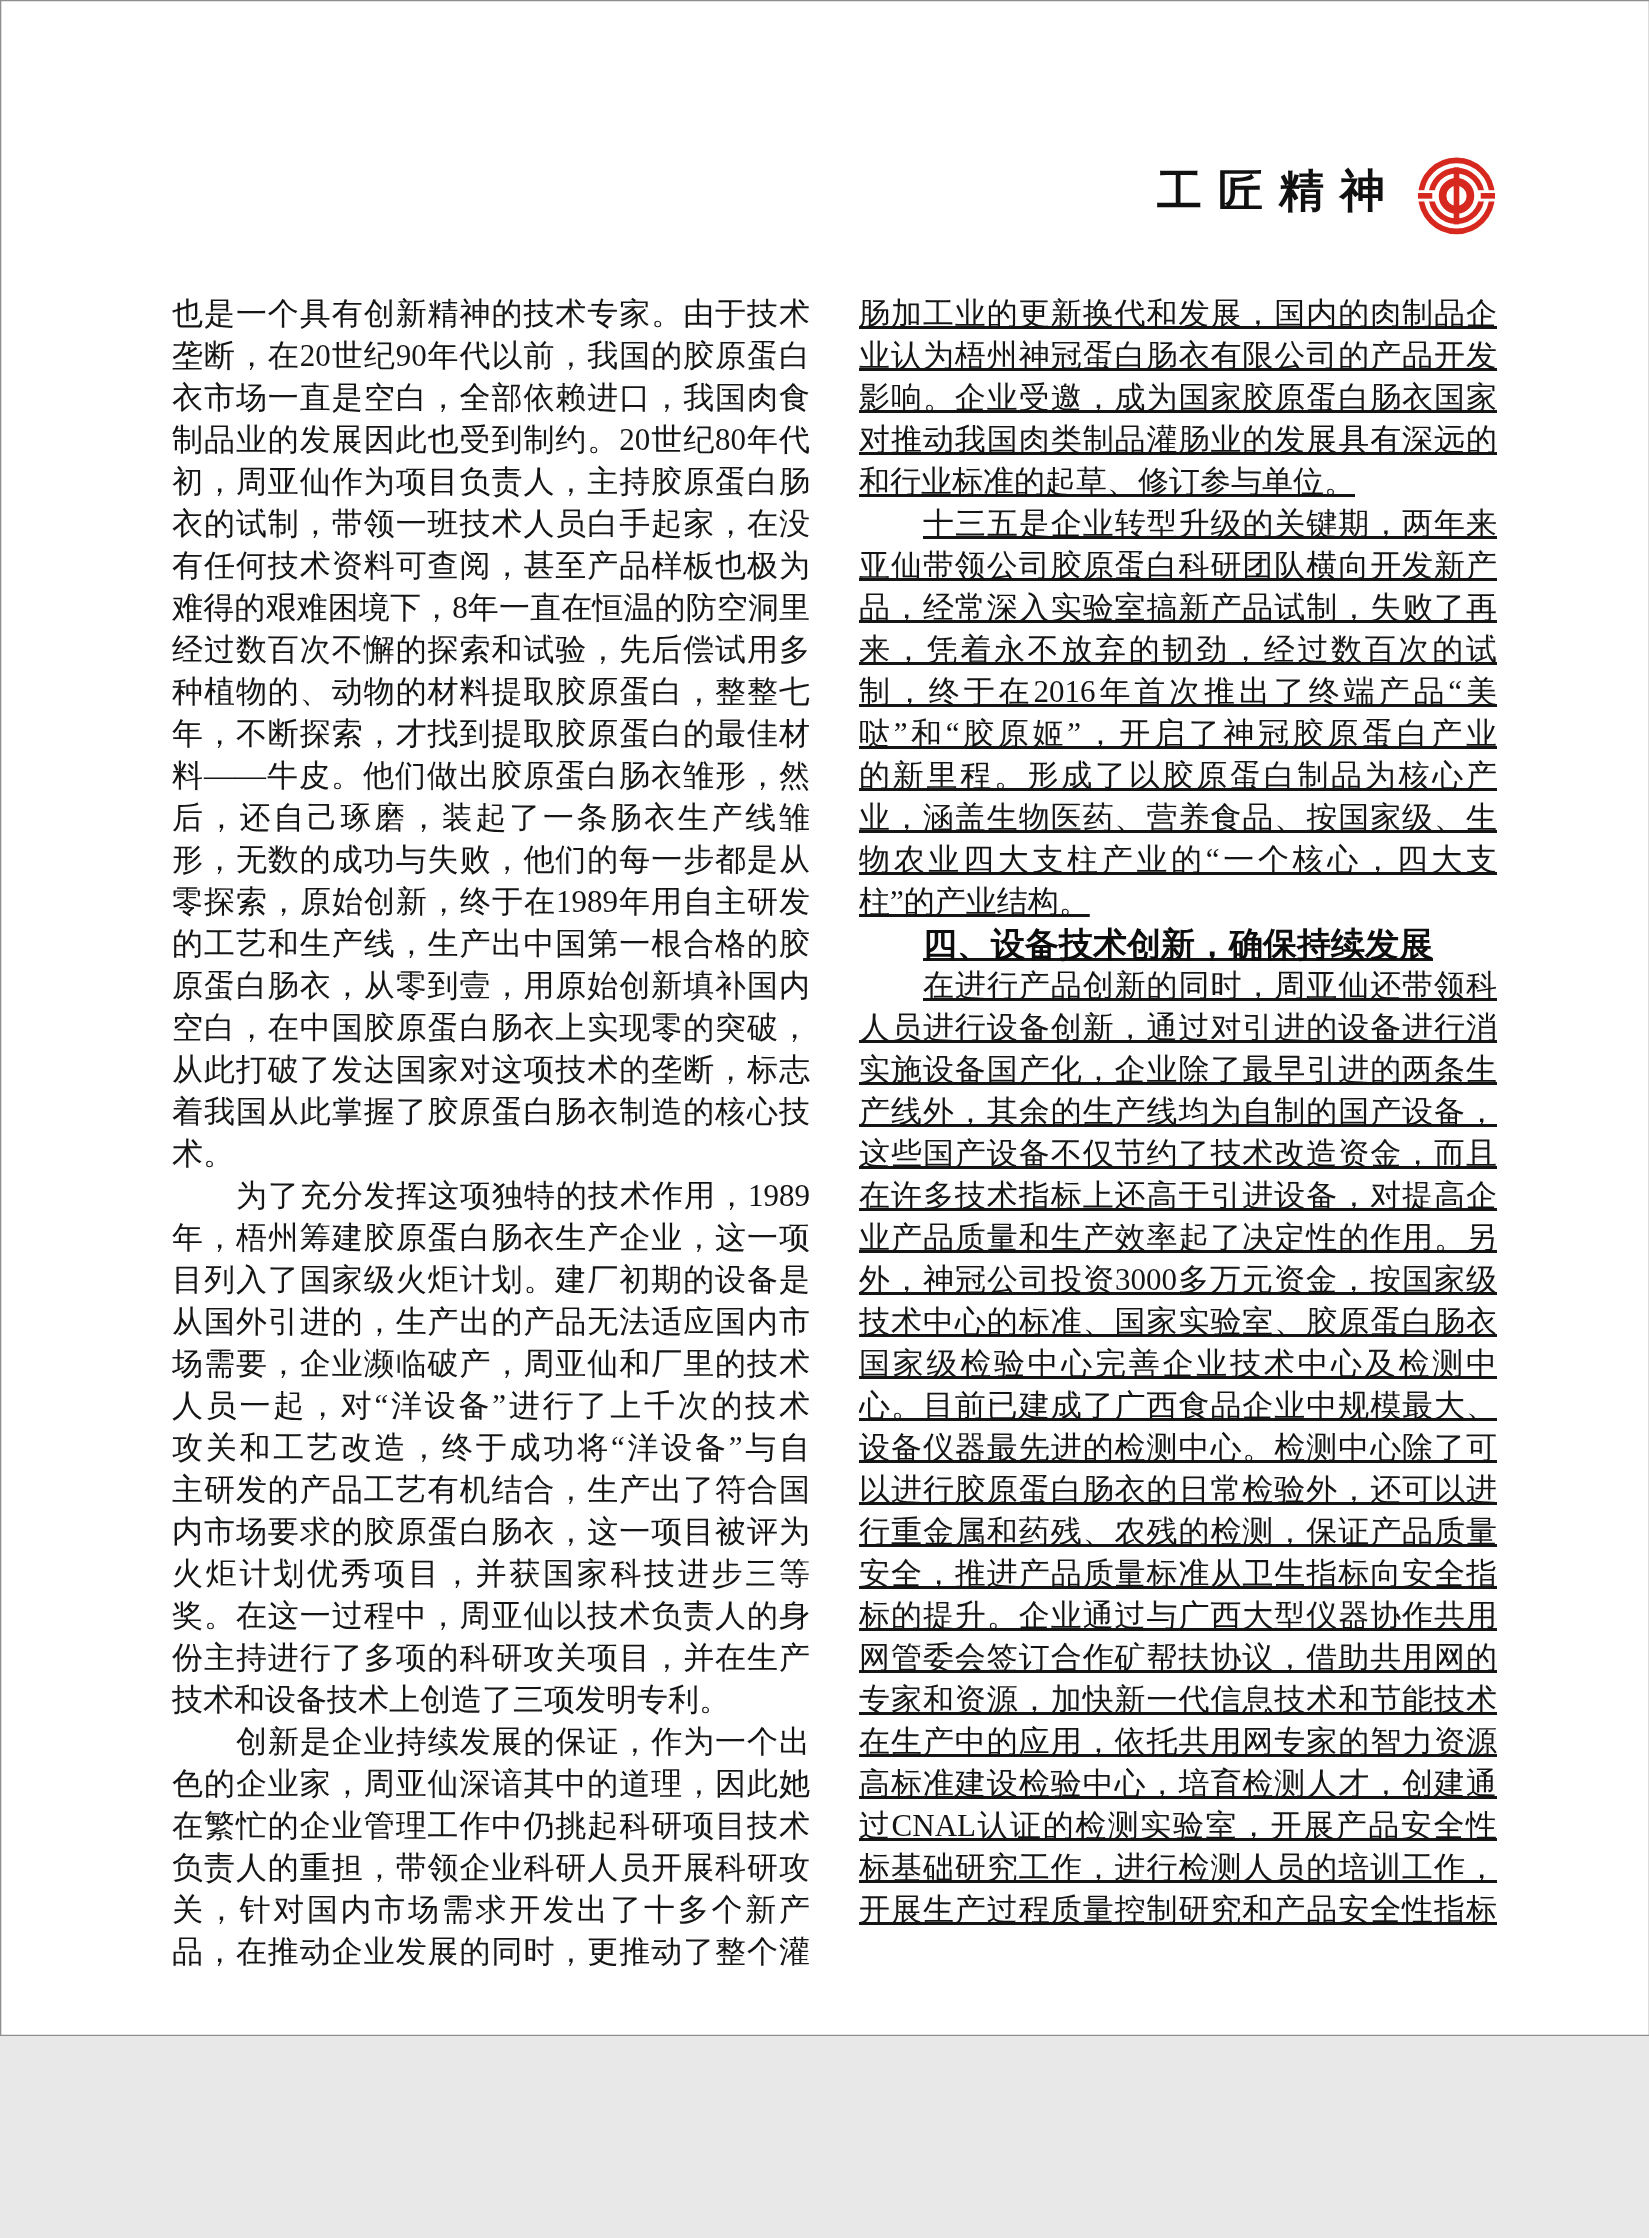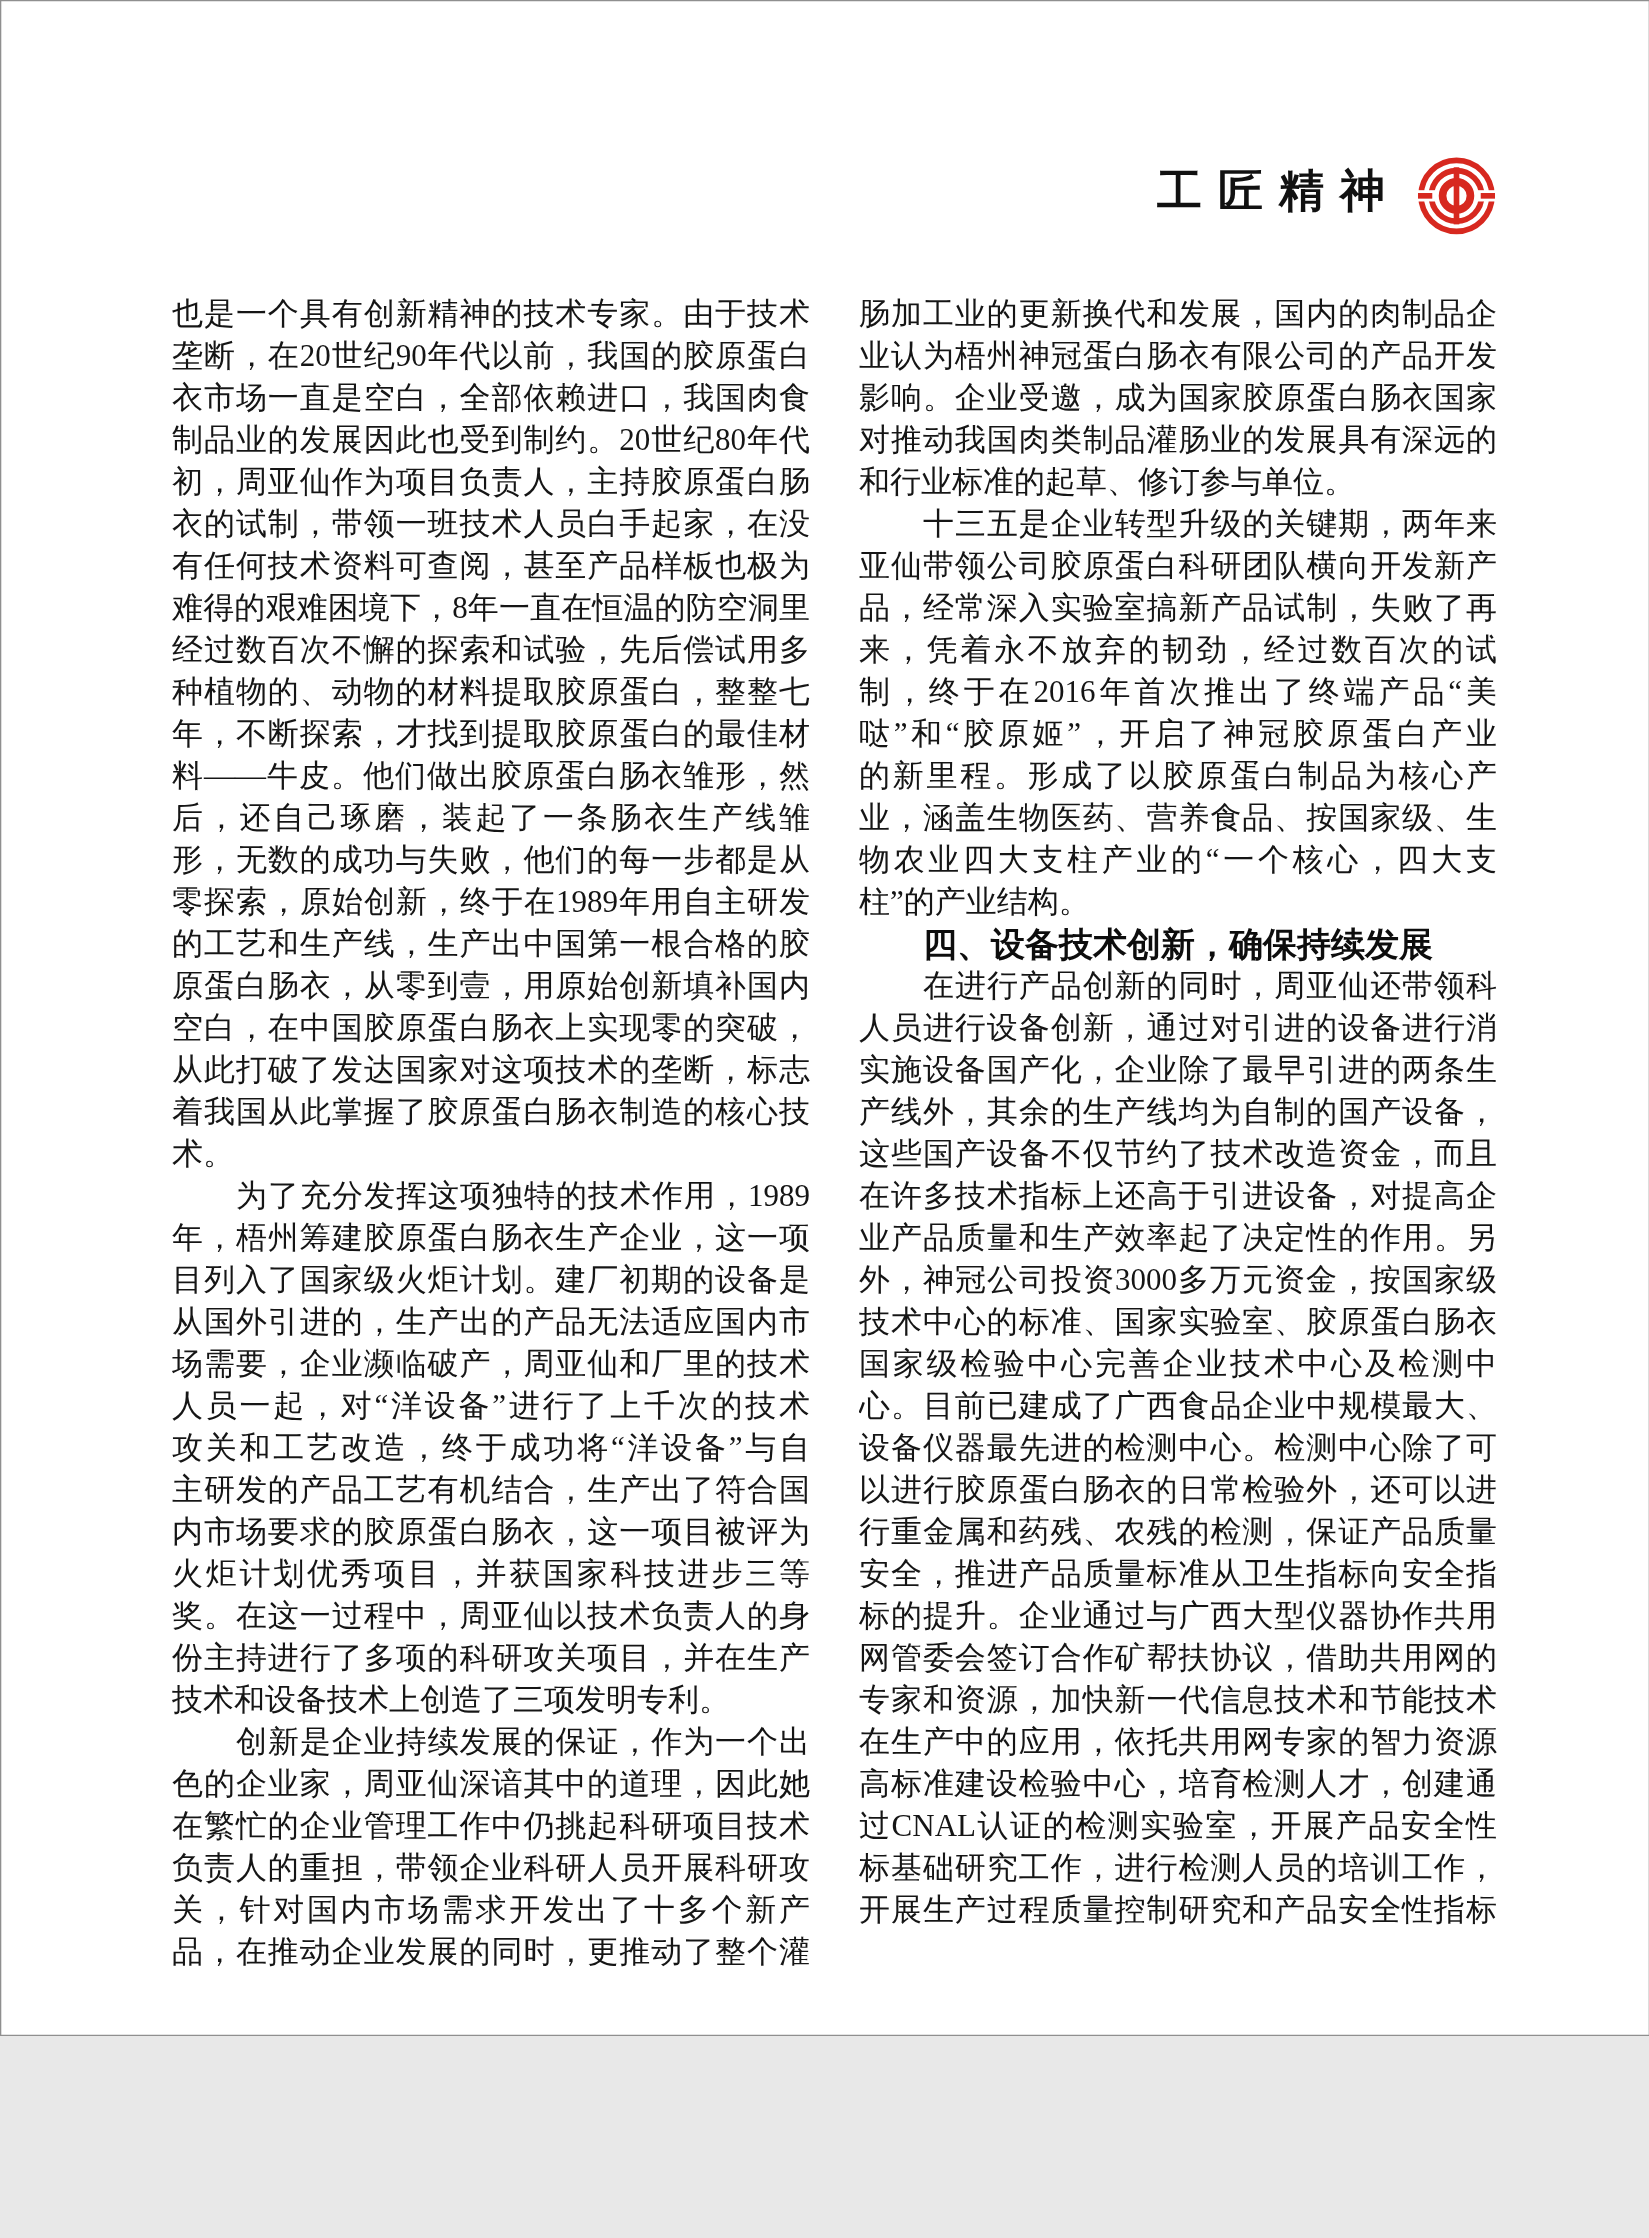--- a/index.html
+++ b/index.html
@@ -30,21 +30,21 @@
   }
   .col {
     position:absolute;
     top:293px;
     width:638px;
     font-size:31px;
     line-height:42px;
     text-align:justify;
   }
   .col-left  { left:146px;margin-left:26px;  }
-  .col-right { left:859px; }
+  .col-right { left:859px;text-decoration:underline; }
   .line {
     height:42px;
     overflow:hidden;
     text-align:justify;
     text-align-last:justify;
     text-justify:inter-character;
   }
   .line.noj { text-align-last:left; }
   .line.indent { text-indent:64px; }
   .line.heading {

